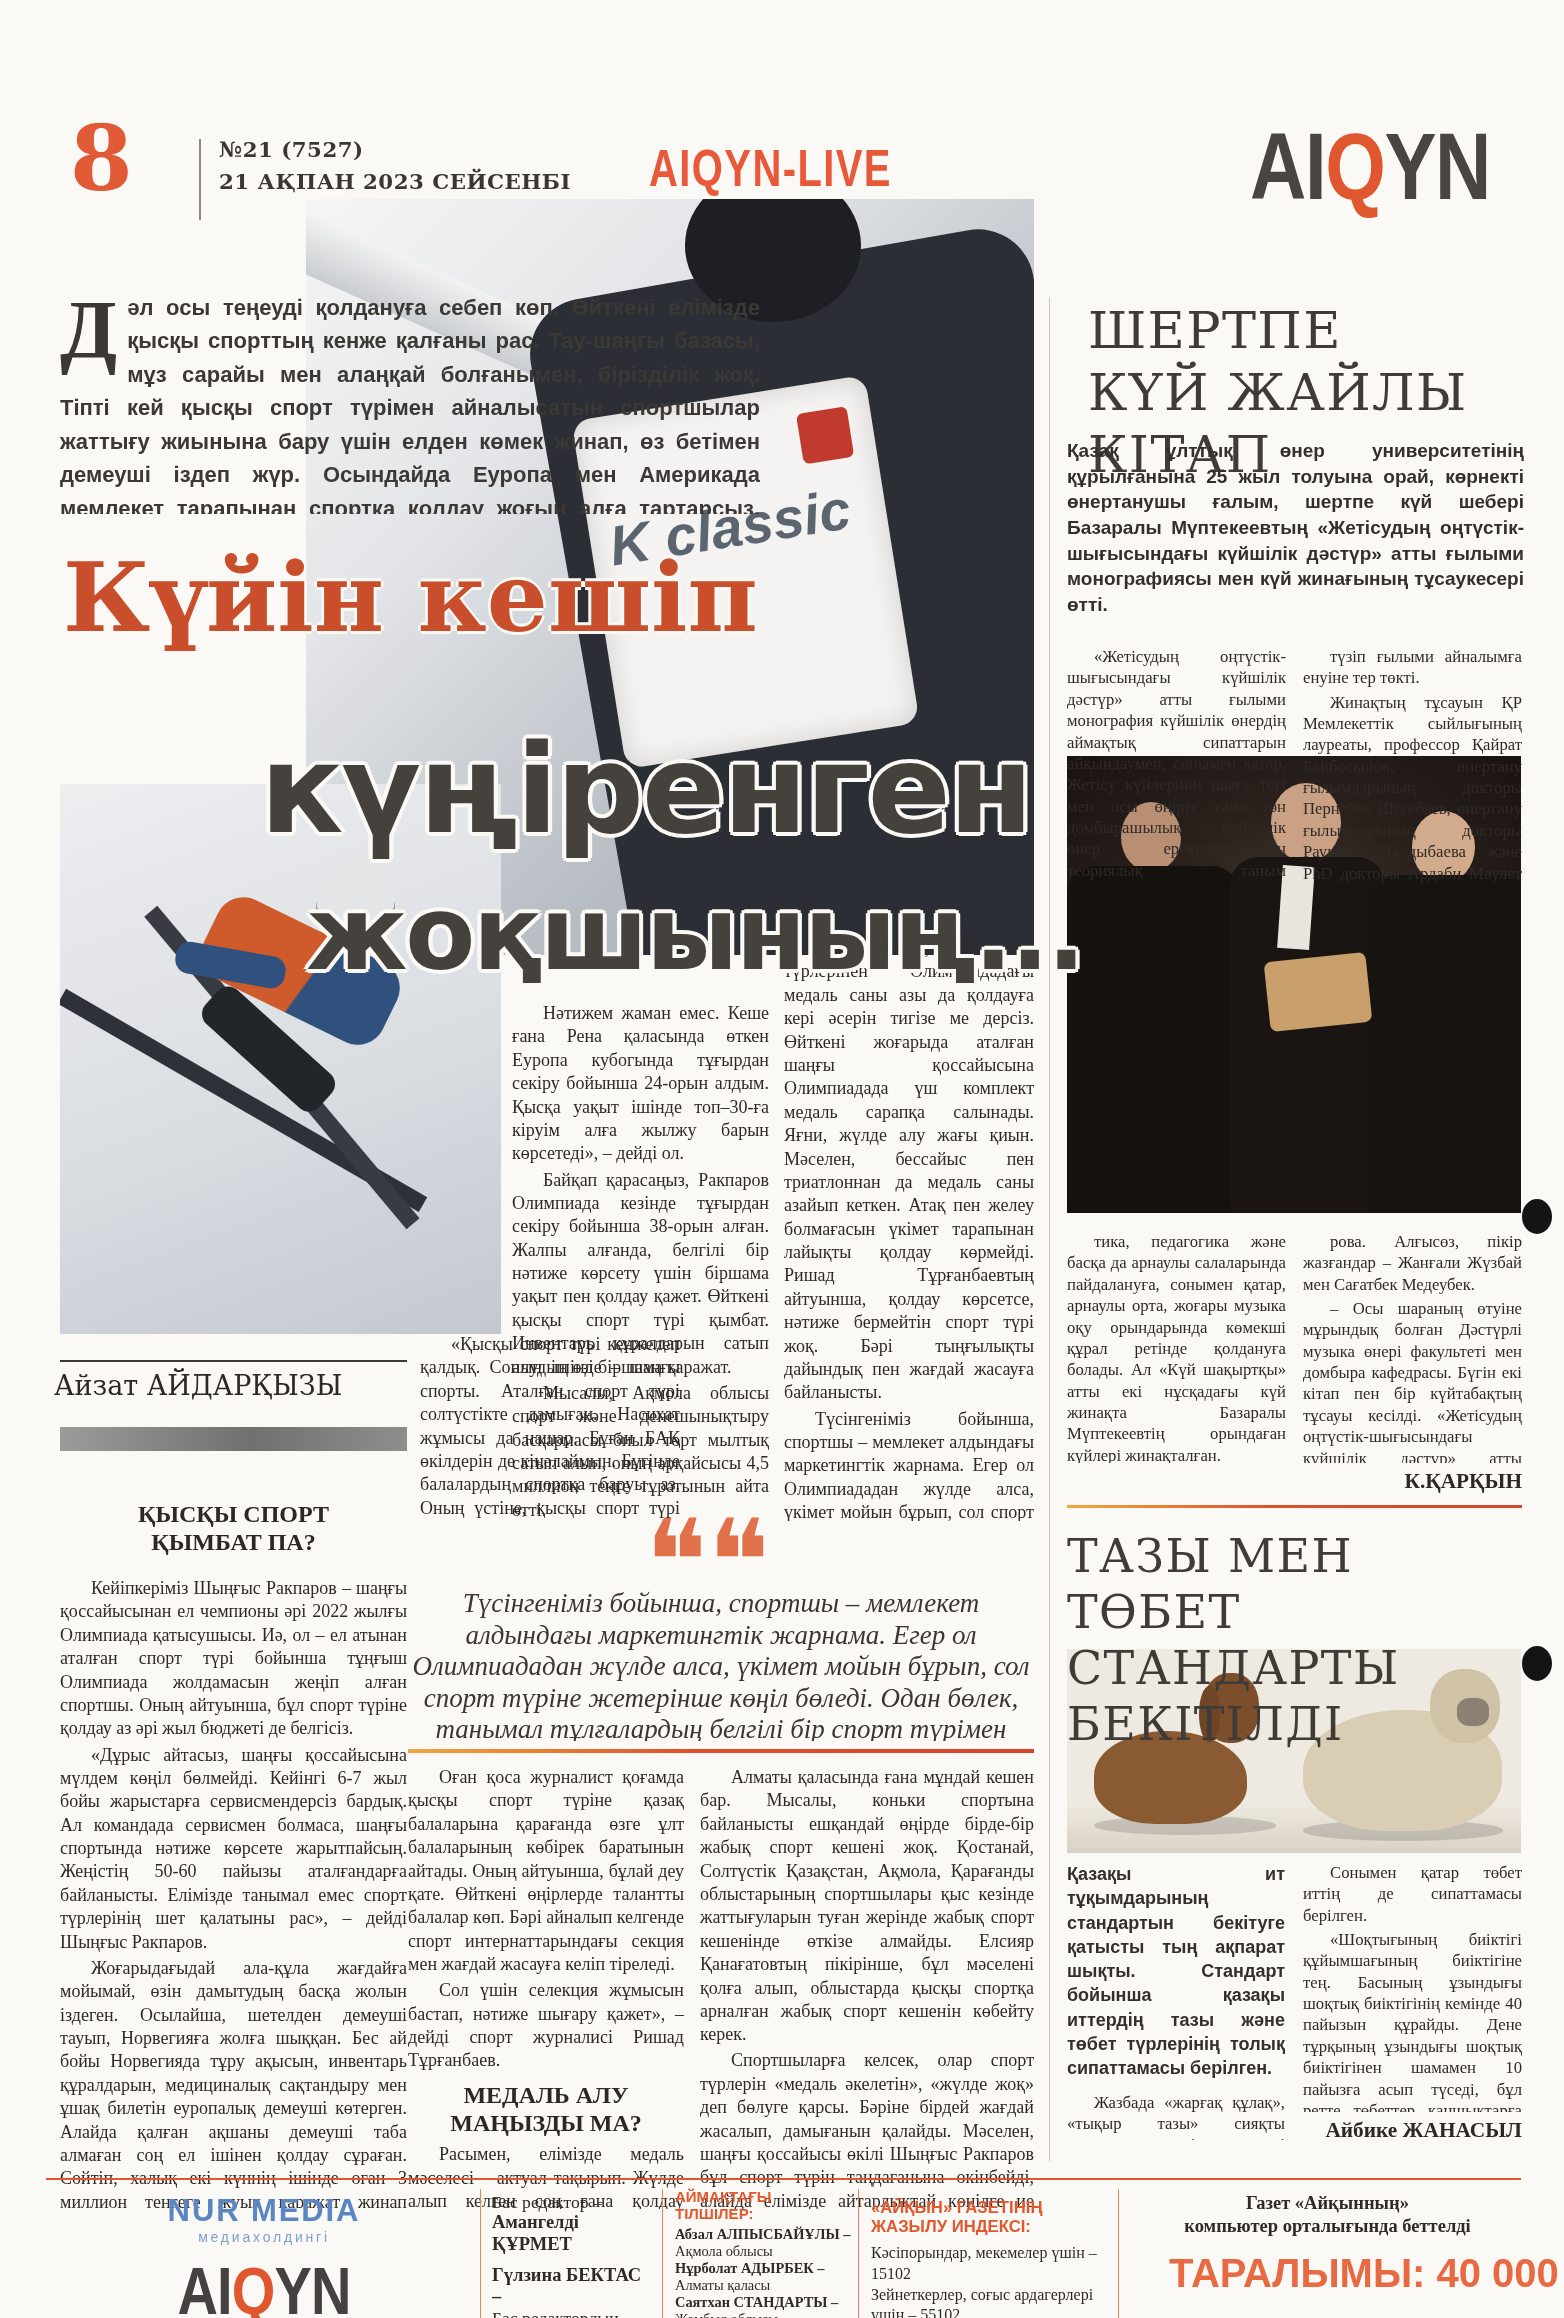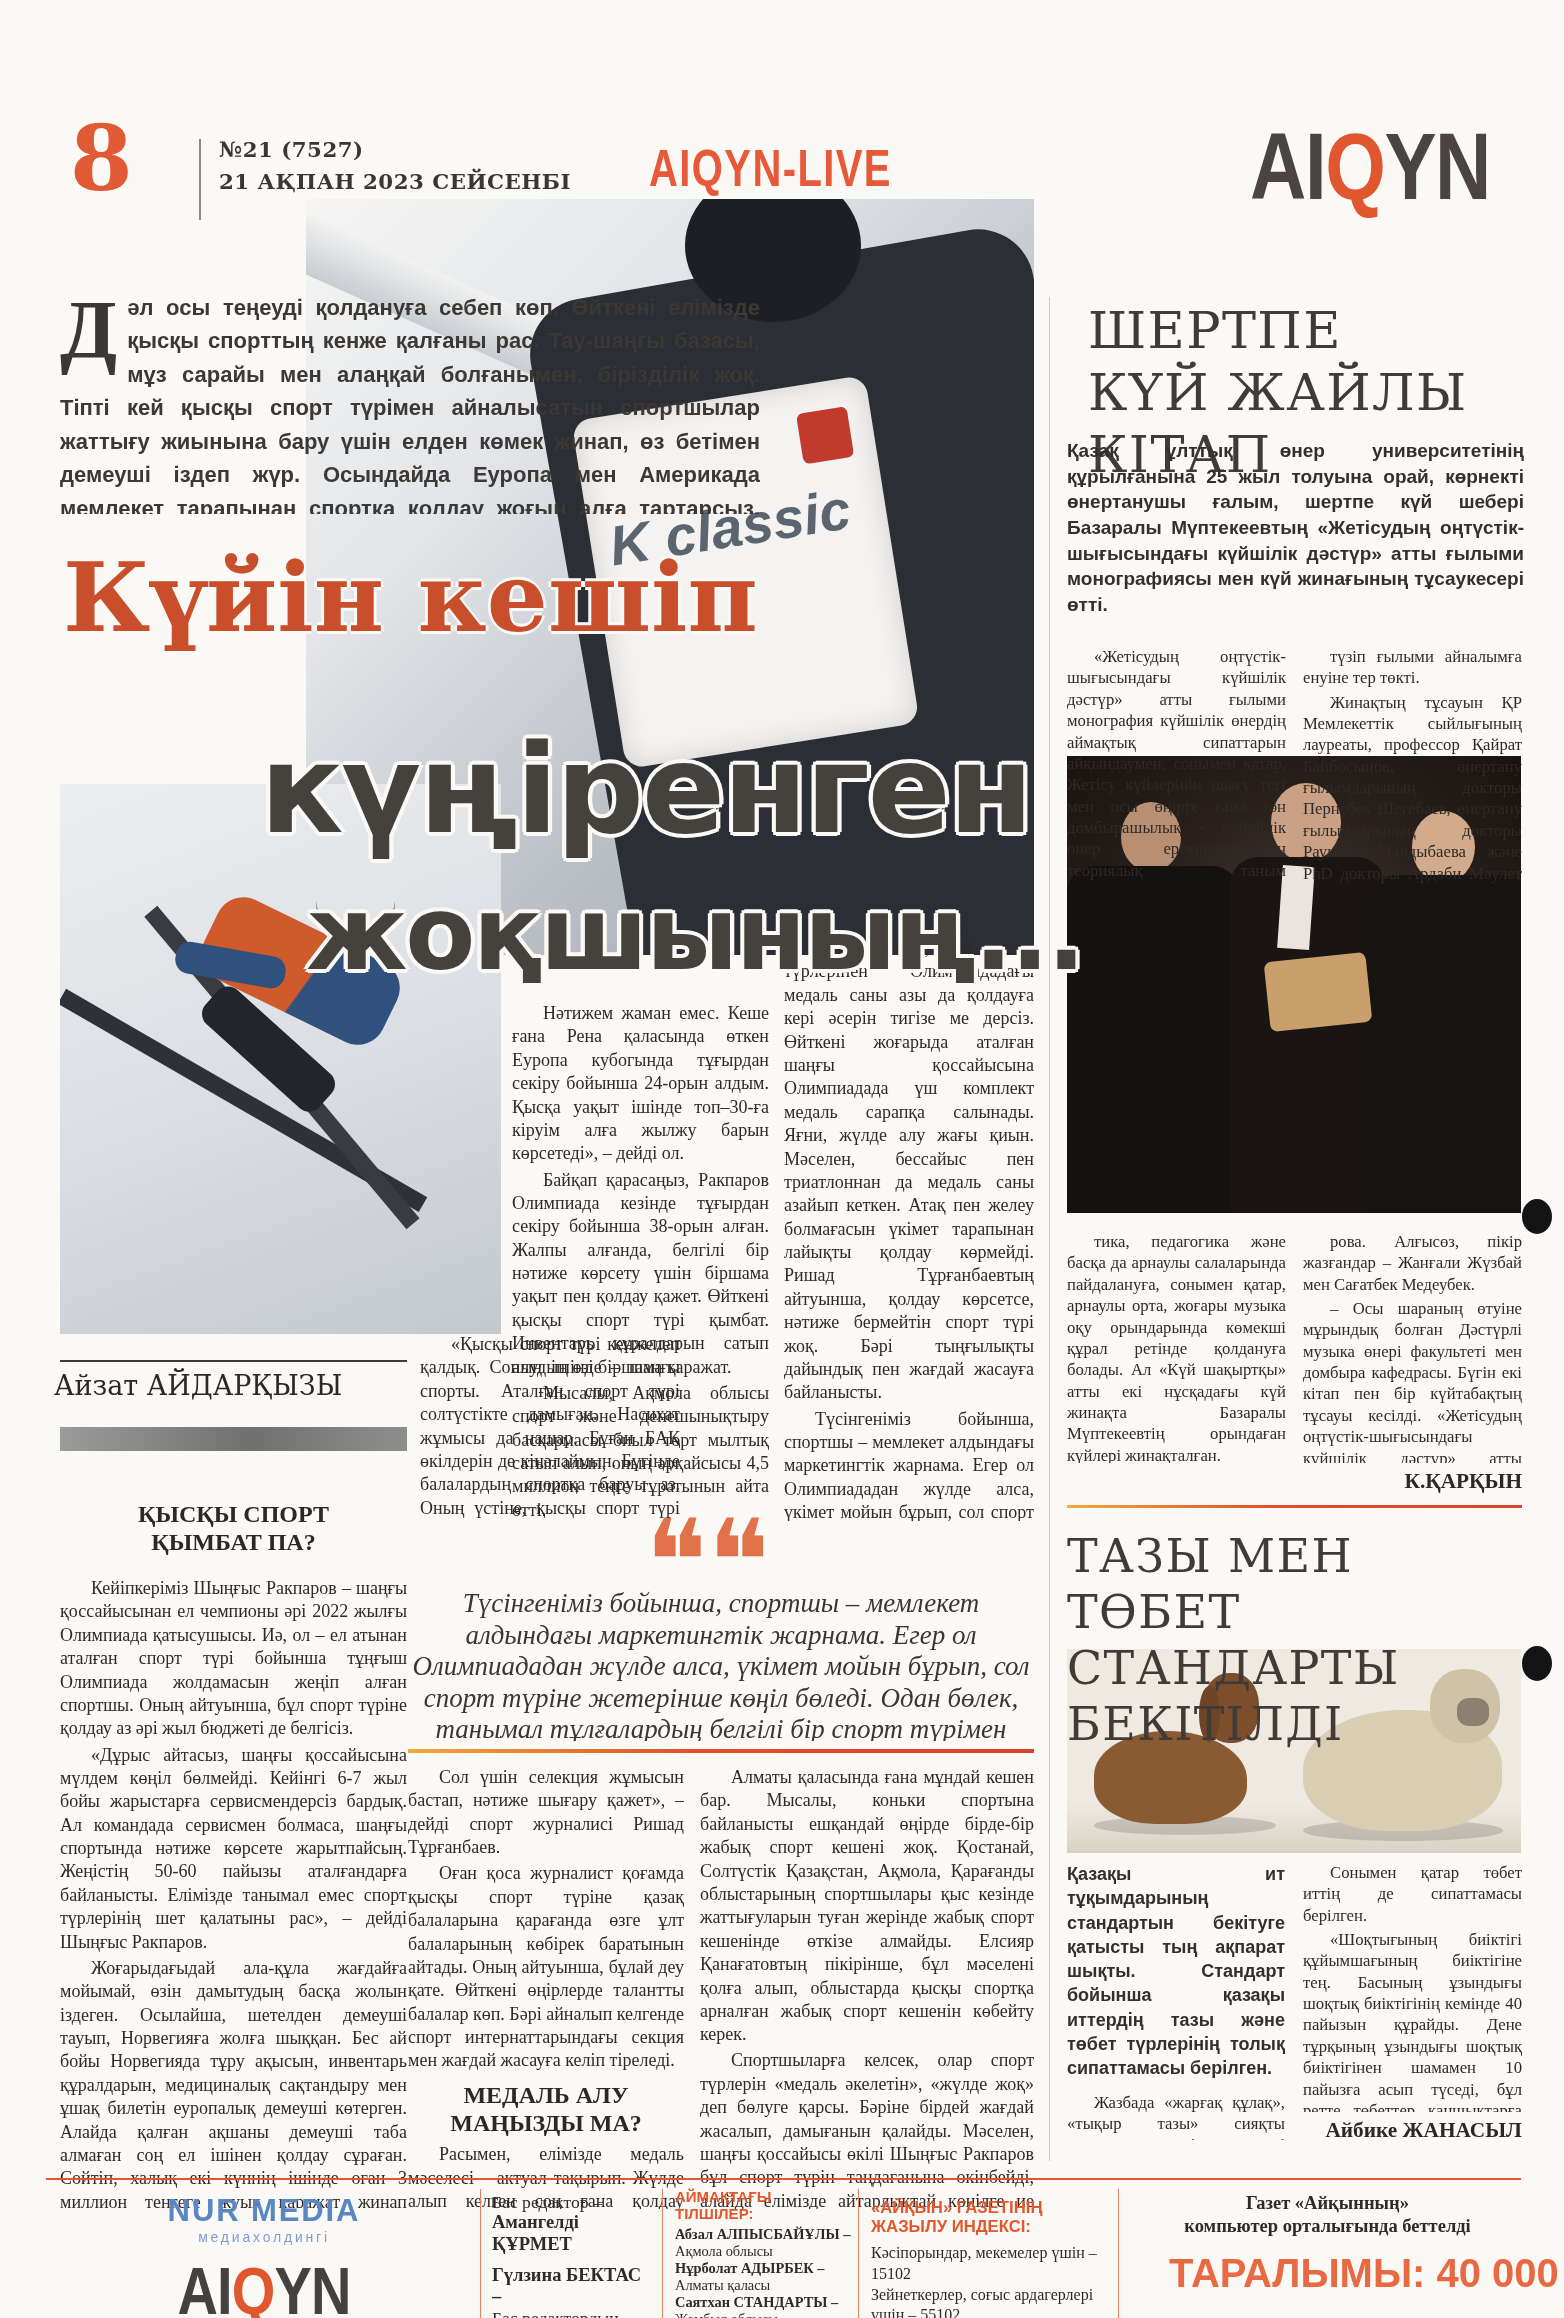--- a/index.html
+++ b/index.html
@@ -161,22 +161,22 @@
     <p>«Дұрыс айтасыз, шаңғы қоссайысына мүлдем көңіл бөлмейді. Кейінгі 6-7 жыл бойы жарыстарға сервисмендерсіз бардық. Ал командада сервисмен болмаса, шаңғы спортында нәтиже көрсете жарытпайсың. Жеңістің 50-60 пайызы аталғандарға байланысты. Елімізде танымал емес спорт түрлерінің шет қалатыны рас», – дейді Шыңғыс Ракпаров.</p>
     <p>Жоғарыдағыдай ала-құла жағдайға мойымай, өзін дамытудың басқа жолын іздеген. Осылайша, шетелден демеуші тауып, Норвегияға жолға шыққан. Бес ай бойы Норвегияда тұру ақысын, инвентарь құралдарын, медициналық сақтандыру мен ұшақ билетін еуропалық демеуші көтерген. Алайда қалған ақшаны демеуші таба алмаған соң ел ішінен қолдау сұраған. Сөйтіп, халық екі күннің ішінде оған 3 миллион теңгеге жуық қаражат жинап берген.</p>
 
   </div>
 
   <div class="abs qmark" style="left:645px;top:1530px;">❝❝</div>
   <div class="abs quote ov" style="left:408px;top:1588px;width:626px;height:153px;">Түсінгеніміз бойынша, спортшы – мемлекет алдындағы маркетингтік жарнама. Егер ол Олимпиададан жүлде алса, үкімет мойын бұрып, сол спорт түріне жетерінше көңіл бөледі. Одан бөлек, танымал тұлғалардың белгілі бір спорт түрімен айналысқаны да көмек.</div>
   <div class="abs orule" style="left:408px;top:1749px;width:626px;"></div>
 
   <div class="abs body jt ov" style="left:408px;top:1766px;width:276px;height:443px;">
+    <p>Оған қоса журналист қоғамда қысқы спорт түріне қазақ балаларына қарағанда өзге ұлт балаларының көбірек баратынын айтады. Оның айтуынша, бұлай деу қате. Өйткені өңірлерде талантты балалар көп. Бәрі айналып келгенде спорт интернаттарындағы секция мен жағдай жасауға келіп тіреледі.</p>
     <p>Сол үшін селекция жұмысын бастап,  нәтиже шығару қажет», – дейді спорт журналисі Ришад Тұрғанбаев.</p>
-    <p>Оған қоса журналист қоғамда қысқы спорт түріне қазақ балаларына қарағанда өзге ұлт балаларының көбірек баратынын айтады. Оның айтуынша, бұлай деу қате. Өйткені өңірлерде талантты балалар көп. Бәрі айналып келгенде спорт интернаттарындағы секция мен жағдай жасауға келіп тіреледі.</p>
     <div class="subhead" style="margin:8.3px 0 5.6px;">
       <div>МЕДАЛЬ АЛУ</div>
       <div>МАҢЫЗДЫ МА?</div>
     </div>
     <p>Расымен, елімізде медаль мәселесі – актуал тақырып. Жүлде алып келген соң ғана қолдау көрсететініміз тағы бар.  Мысалы, Дмитрий Баландин 2018 жылы Рио Олимпидасында суда жүзуден алтын алған соң, қала мен аймақта бассейннің қатары көбейді. Фристайлдың могул түрі Галышеваның арқасында табандап тұр. Ольга Рыпакова ұзақ жыл бойы жеңіл атлетиканы иығына салып келгенін білеміз.</p>
   </div>
   <div class="abs body jt ov" style="left:700px;top:1766px;width:334px;height:443px;">
     <p>Алматы қаласында ғана мұндай кешен бар. Мысалы, коньки спортына байланысты ешқандай өңірде бірде-бір жабық спорт кешені жоқ. Қостанай, Солтүстік Қазақстан, Ақмола, Қарағанды облыстарының спортшылары қыс кезінде жаттығуларын туған жерінде жабық спорт кешенінде өткізе алмайды. Елсияр Қанағатовтың пікірінше, бұл мәселені қолға алып, облыстарда қысқы спортқа арналған жабық спорт кешенін көбейту керек.</p>
     <p>Спортшыларға келсек, олар спорт түрлерін «медаль әкелетін», «жүлде жоқ» деп бөлуге қарсы. Бәріне бірдей жағдай жасалып, дамығанын қалайды. Мәселен, шаңғы қоссайысы өкілі Шыңғыс Ракпаров бұл спорт түрін таңдағанына өкінбейді, алайда елімізде айтарлықтай көңілге ие болғанын күтіп жүр. Себебі қысқы спорт түрлеріне «екінші сорт» деп қарайтын түсінік бары жасырын емес.</p>
   </div>

